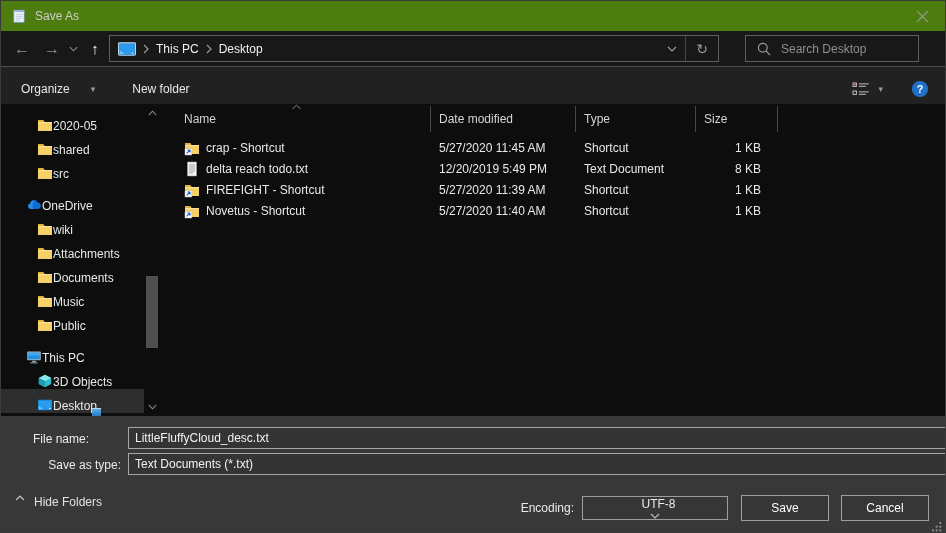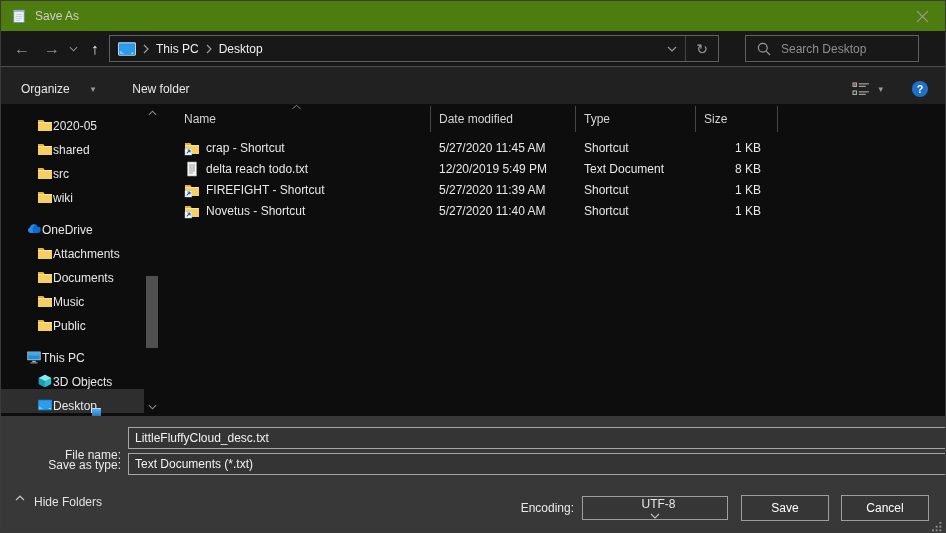--- a/index.html
+++ b/index.html
@@ -84,21 +84,21 @@
   .frow { height:21px; display:flex; align-items:center; cursor:default; }
   .frow .c-name { width:270px; display:flex; align-items:center; padding-left:23px; gap:6px; overflow:hidden; }
   .frow .c-name .ic, .frow .c-name .ic svg { width:16px; height:16px; flex:0 0 auto; }
   .frow .c-date { width:145px; padding-left:8px; }
   .frow .c-type { width:120px; padding-left:8px; }
   .frow .c-size { width:82px; text-align:right; padding-right:17px; }
 
   
   .bottompanel { position:absolute; left:0; top:415px; width:100%; height:118px; background:#383838; }
   .frow-label { position:absolute; left:0; width:120px; text-align:right; color:#eaeaea; }
-  .lbl-filename { top:32px; } .lbl-savetype { top:42px; }
+  .lbl-filename { top:16px;text-align:center; } .lbl-savetype { top:42px; }
   .combo-input { position:absolute; left:127px; width:931px; height:22px; border:1px solid #a6a6a6;
                  background:#343434; display:flex; align-items:center; }
   .ci-1 { top:11px; } .ci-2 { top:37px; }
   .combo-input input { flex:1; min-width:0; background:transparent; border:none; outline:none;
                        color:#f2f2f2; font:12px "Liberation Sans",sans-serif; padding-left:6px; }
   .combo-input .val { flex:1; padding-left:6px; color:#f2f2f2; white-space:nowrap; overflow:hidden; }
   .combo-chev { width:24px; display:flex; justify-content:center; color:#bdbdbd; }
 
   .hidefolders { position:absolute; left:14px; top:79px; height:26px; display:flex; gap:9px; color:#e2e2e2; }
   .enc-label { position:absolute; right:371px; top:79px; height:26px; display:flex; align-items:center; color:#eaeaea; }
@@ -242,38 +242,38 @@
           <div class="side-item lvl2">
     <span class="ic">
               <svg viewBox="0 0 16 16">
                 <path d="M1 3h5l1.5 2H15v9H1z" fill="#f7d065"></path>
                 <path d="M1 3h5l1.5 2H1z" fill="#e2b23f"></path>
                 <rect x="1" y="5" width="14" height="1" fill="#fbe49a"></rect>
               </svg>
             </span>
     <span class="lbl">src</span>
   </div>
-          <div class="side-item lvl2">
-    <span class="ic">
-              <svg viewBox="0 0 16 16">
-                <path d="M1 3h5l1.5 2H15v9H1z" fill="#f7d065"></path>
-                <path d="M1 3h5l1.5 2H1z" fill="#e2b23f"></path>
-                <rect x="1" y="5" width="14" height="1" fill="#fbe49a"></rect>
-              </svg>
-            </span>
-    <span class="lbl">wiki</span>
-  </div>
           <div class="side-item lvl1 gap">
     <span class="ic">
               <svg viewBox="0 0 16 16">
                 <path d="M4.8 12a2.8 2.8 0 0 1-.6-5.5 3.8 3.8 0 0 1 7.3-1.1A3.1 3.1 0 0 1 11.4 12z" fill="#0b6cd4"></path>
                 <path d="M4.8 12a2.8 2.8 0 0 1-.6-5.5 3.8 3.8 0 0 1 5-2.6C7 4.6 5.6 8.5 7.5 12z" fill="#2e8ae0"></path>
               </svg>
             </span>
     <span class="lbl">OneDrive</span>
+  </div>
+          <div class="side-item lvl2">
+    <span class="ic">
+              <svg viewBox="0 0 16 16">
+                <path d="M1 3h5l1.5 2H15v9H1z" fill="#f7d065"></path>
+                <path d="M1 3h5l1.5 2H1z" fill="#e2b23f"></path>
+                <rect x="1" y="5" width="14" height="1" fill="#fbe49a"></rect>
+              </svg>
+            </span>
+    <span class="lbl">wiki</span>
   </div>
           <div class="side-item lvl2">
     <span class="ic">
               <svg viewBox="0 0 16 16">
                 <path d="M1 3h5l1.5 2H15v9H1z" fill="#f7d065"></path>
                 <path d="M1 3h5l1.5 2H1z" fill="#e2b23f"></path>
                 <rect x="1" y="5" width="14" height="1" fill="#fbe49a"></rect>
               </svg>
             </span>
     <span class="lbl">Attachments</span>

